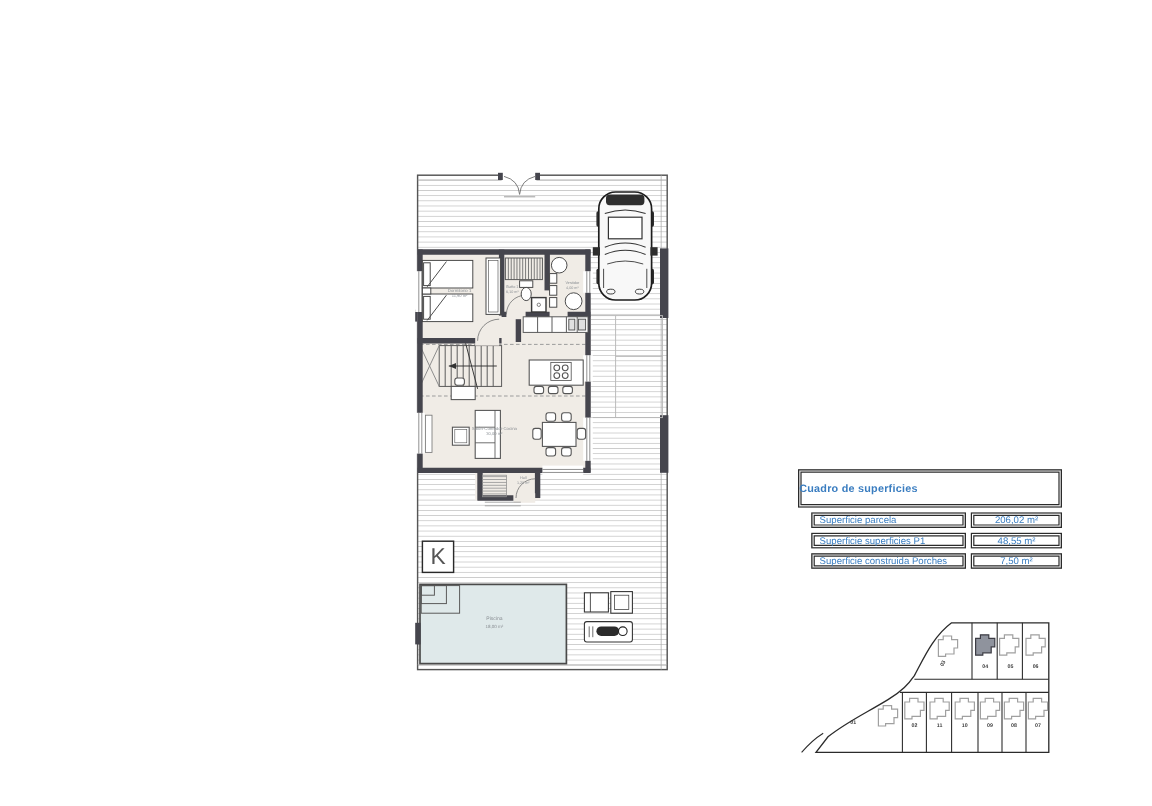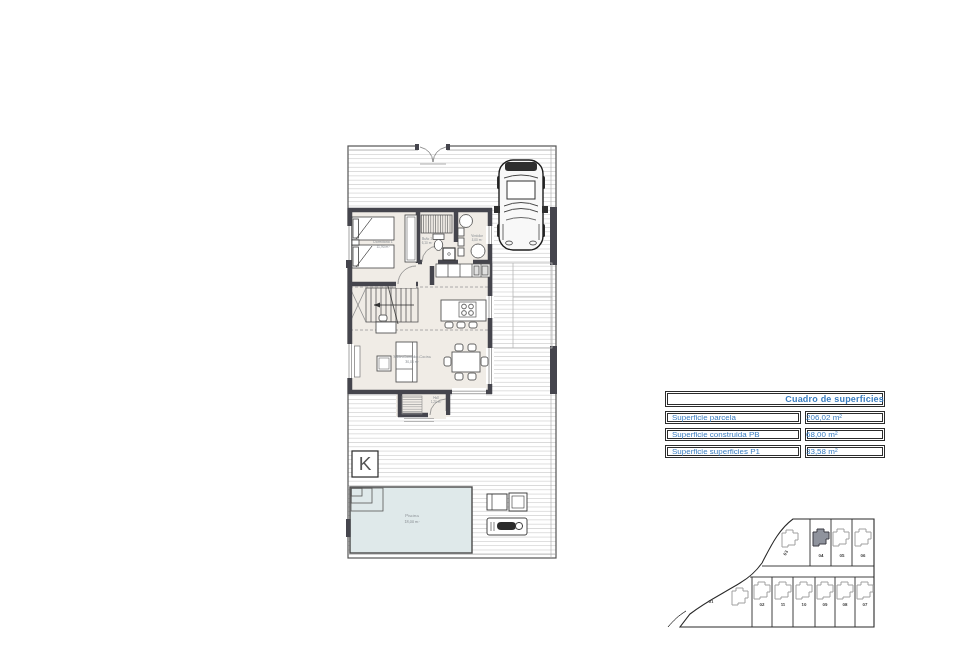--- a/index.html
+++ b/index.html
@@ -8,25 +8,25 @@
     font-family:"Liberation Sans",sans-serif;
   }
   #plan-svg{position:absolute;left:0;top:0;}
   
   .surf{position:absolute;left:665px;top:391px;width:220px;}
   .cell{
     border:1px solid #2b2b2b;
     box-shadow: inset 0 0 0 1px #ffffff, inset 0 0 0 2px #2b2b2b;
     background:#fff;display:flex;align-items:center;box-sizing:border-box;
   }
-  .surf-header{height:16px;justify-content:flex-end;margin-bottom:3px;}
+  .surf-header{height:32px;justify-content:flex-start;margin-bottom:3px;}
   .surf-header span{font-size:9px;font-weight:bold;color:#3a7dc0;letter-spacing:.2px;}
-  .surf-row{display:flex;margin-top:4px;}
+  .surf-row{display:flex;margin-top:4px;margin-left:11px;}
   .surf-row .lab{width:136px;height:13px;padding-left:6px;}
-  .surf-row .val{width:80px;height:13px;margin-left:4px;justify-content:flex-start;}
+  .surf-row .val{width:80px;height:13px;margin-left:4px;justify-content:center;}
   .surf-row span{font-size:8px;color:#3a7dc0;white-space:nowrap;}
   
   .tiny{font-family:"Liberation Sans",sans-serif;fill:#8a8f94;}
   .sp-lbl{font-family:"Liberation Sans",sans-serif;font-size:4.4px;font-weight:bold;fill:#3c3c3c;}
 </style>
 </head>
 <body>
 
 <svg id="plan-svg" width="960" height="672" viewBox="0 0 960 672">
   <defs>
@@ -310,27 +310,27 @@
   <div class="surf-row">
     <div class="cell lab">
         <span>Superficie parcela</span>
       </div>
     <div class="cell val">
         <span>206,02 m²</span>
       </div>
   </div>
   <div class="surf-row">
     <div class="cell lab">
-        <span>Superficie construida PB</span>
+        <span>Superficie superficies P1</span>
       </div>
     <div class="cell val">
-        <span>68,00 m²</span>
+        <span>48,55 m²</span>
       </div>
   </div>
   <div class="surf-row">
     <div class="cell lab">
-        <span>Superficie superficies P1</span>
+        <span>Superficie construida Porches</span>
       </div>
     <div class="cell val">
-        <span>33,58 m²</span>
+        <span>7,50 m²</span>
       </div>
   </div>
 </div>
 
 </body></html>

